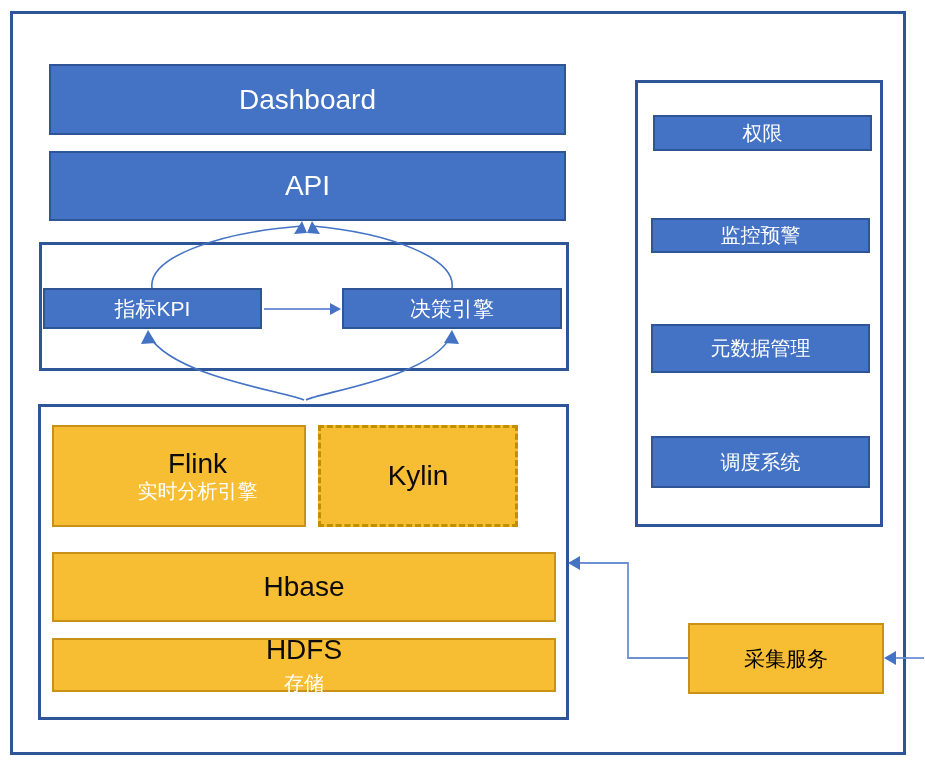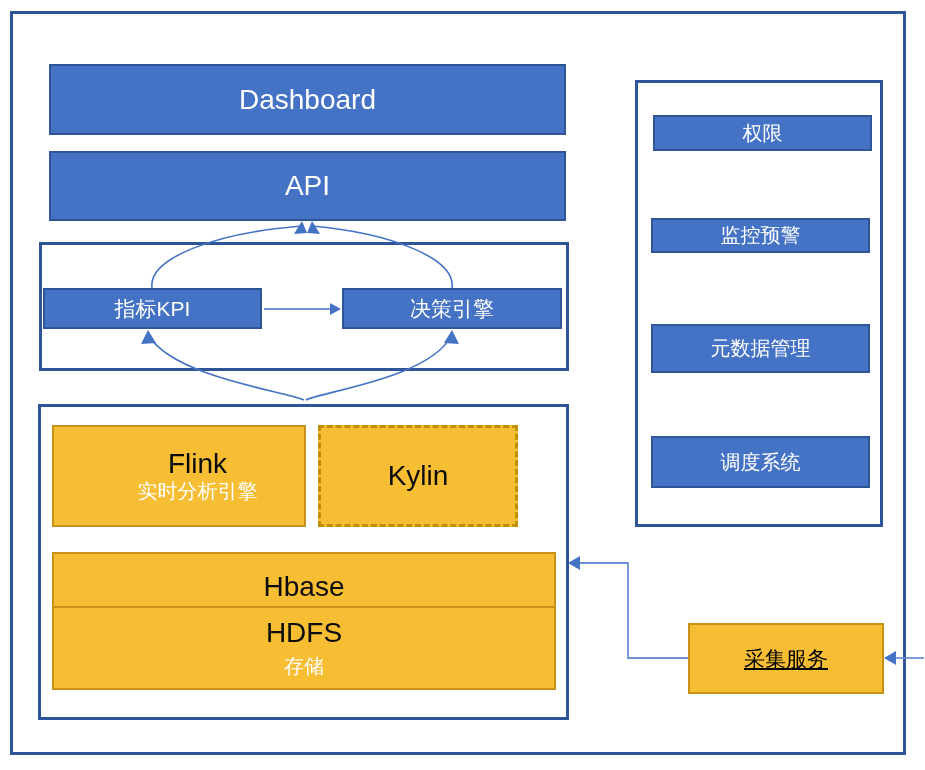--- a/index.html
+++ b/index.html
@@ -22,21 +22,21 @@
   .gold-box{
     background:#F7BD33;border:2px solid #C89118;color:#000000;
     display:flex;flex-direction:column;align-items:center;justify-content:center;text-align:center;
   }
   .gold-box.dashed{border:3px dashed #BF9000;}
   .node-title{font-size:28px;color:#0b0b0b;line-height:1.1;}
   .node-sub{font-size:20px;color:#ffffff;line-height:1.15;}
   .big-label{font-size:28px;}
   .mid-label{font-size:21px;}
   .panel-label{font-size:20px;}
-  .collect-label{font-size:21px;color:#000;text-decoration:underline;}
+  .collect-label{font-size:21px;color:#000;}
   svg.overlay{position:absolute;left:0;top:0;z-index:10;pointer-events:none;}
 </style>
 </head>
 <body>
 
 <div class="abs frame"></div>
 
 <div class="abs blue-box big-label" style="left:49px;top:64px;width:517px;height:71px;">
   <span>Dashboard</span>
 </div>
@@ -60,21 +60,21 @@
 </div>
 
 <div class="abs gold-box dashed" style="left:318px;top:425px;width:200px;height:102px;">
   <span class="node-title">Kylin</span>
 </div>
 
 <div class="abs gold-box" style="left:52px;top:552px;width:504px;height:70px;">
   <span class="node-title">Hbase</span>
 </div>
 
-<div class="abs gold-box" style="left:52px;top:606px;width:504px;height:84px;gap:7px;">
+<div class="abs gold-box" style="left:52px;top:638px;width:504px;height:54px;gap:7px;">
   <span class="node-title">HDFS</span>
   <span class="node-sub">存储</span>
 </div>
 
 <div class="abs section" style="left:635px;top:80px;width:248px;height:447px;"></div>
 
 <div class="abs blue-box panel-label" style="left:653px;top:115px;width:219px;height:36px;">
   <span>权限</span>
 </div>
 <div class="abs blue-box panel-label" style="left:651px;top:218px;width:219px;height:35px;">

